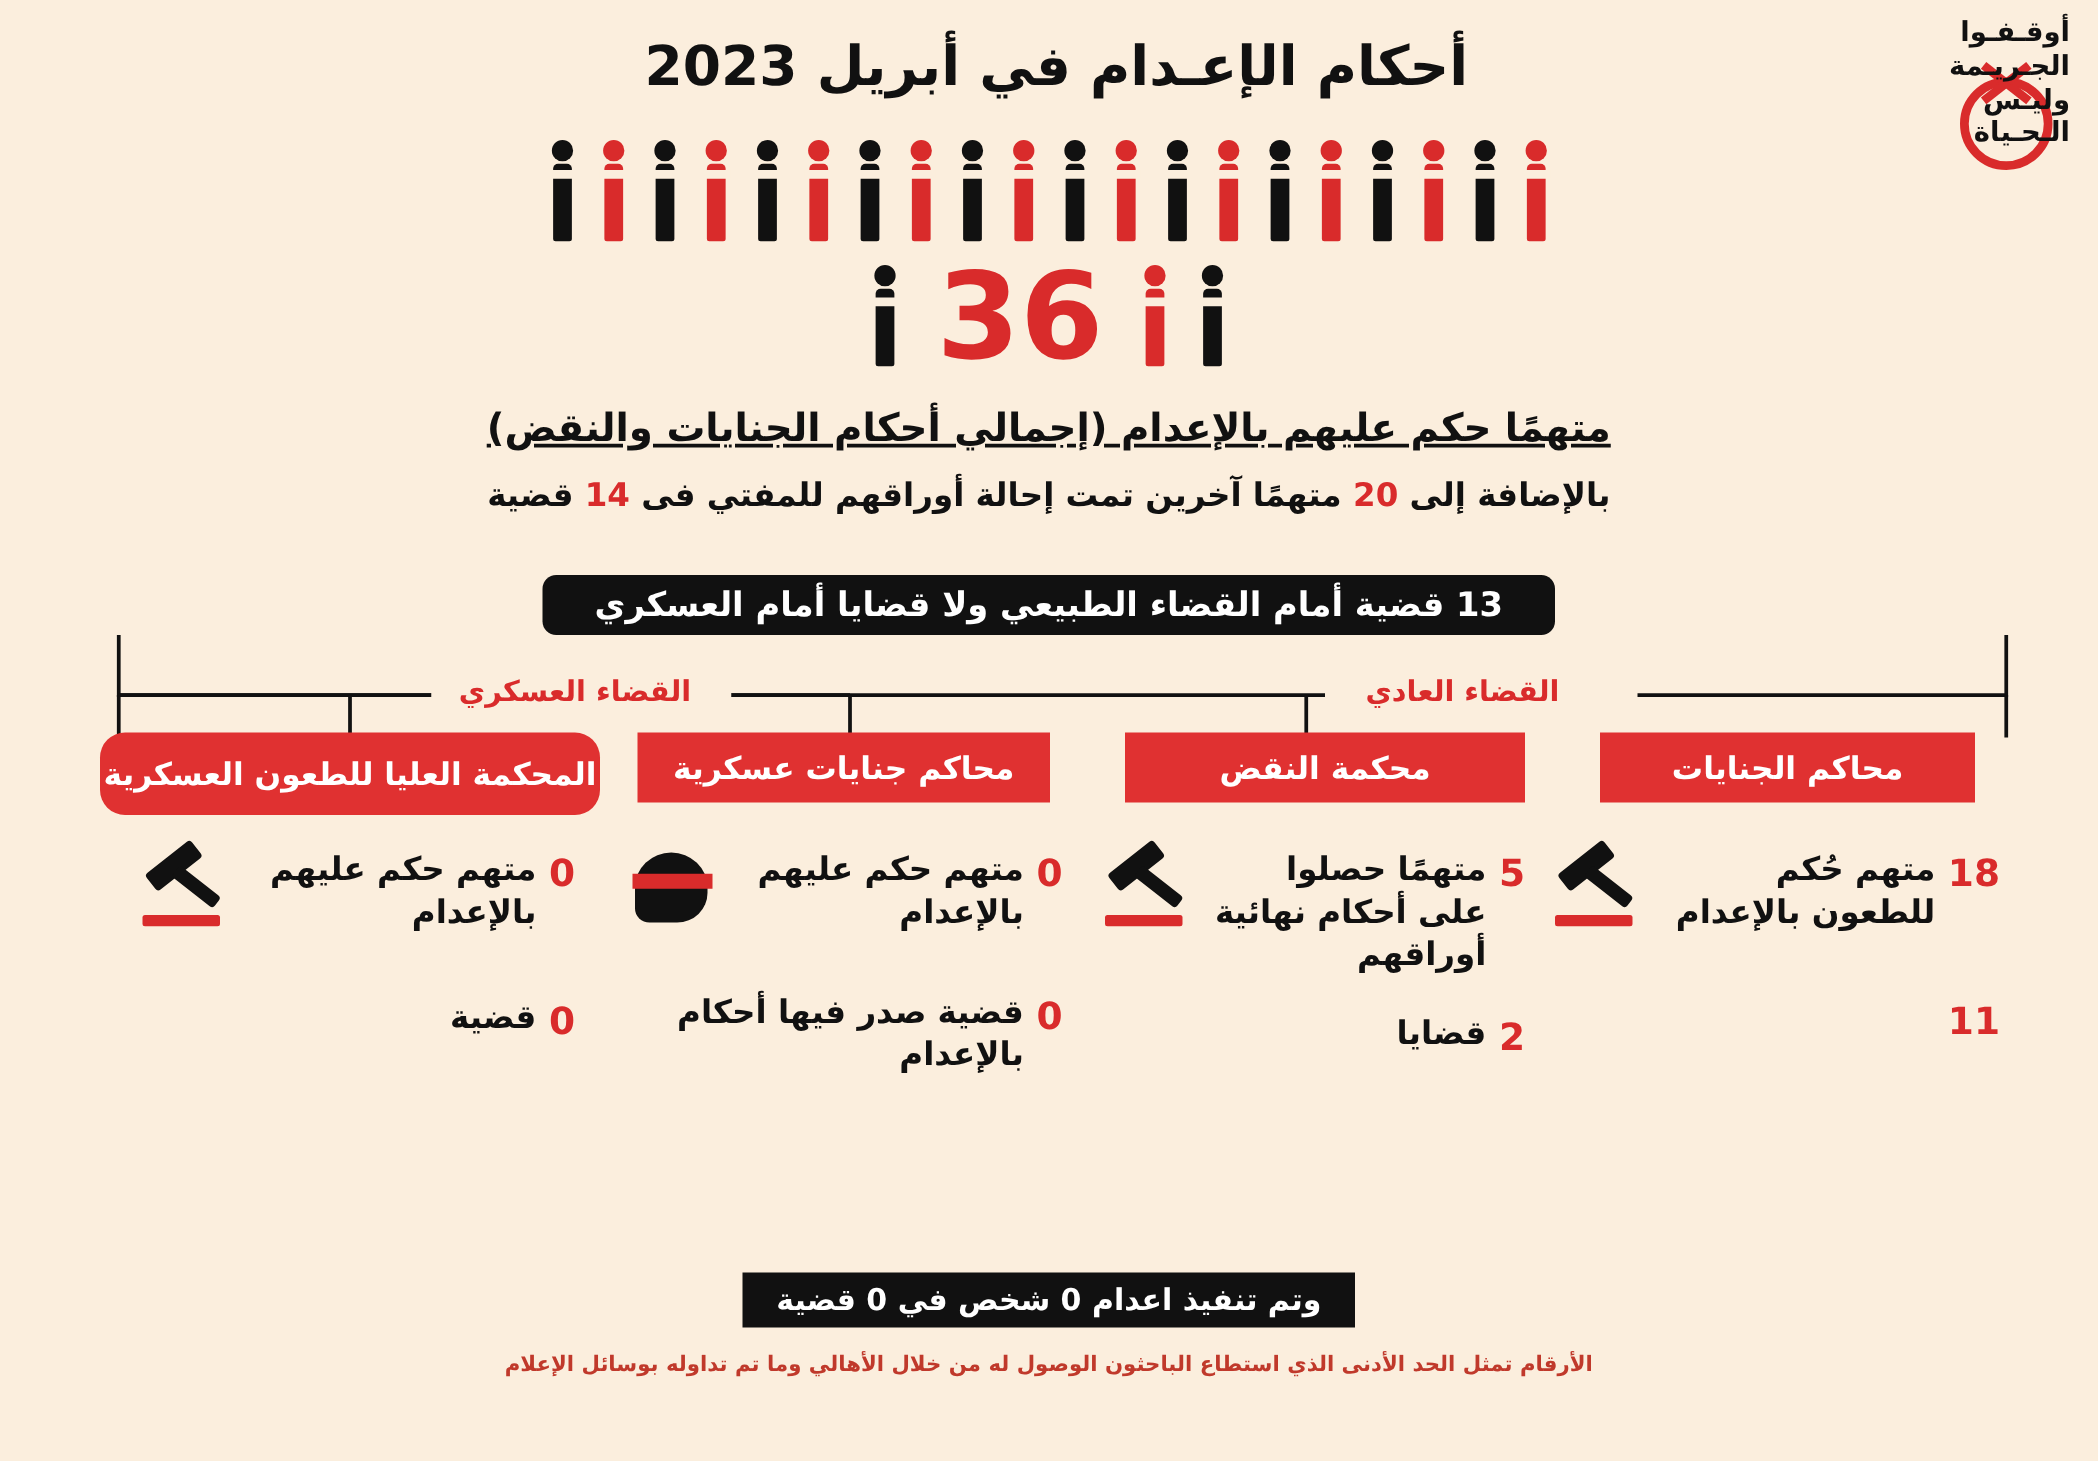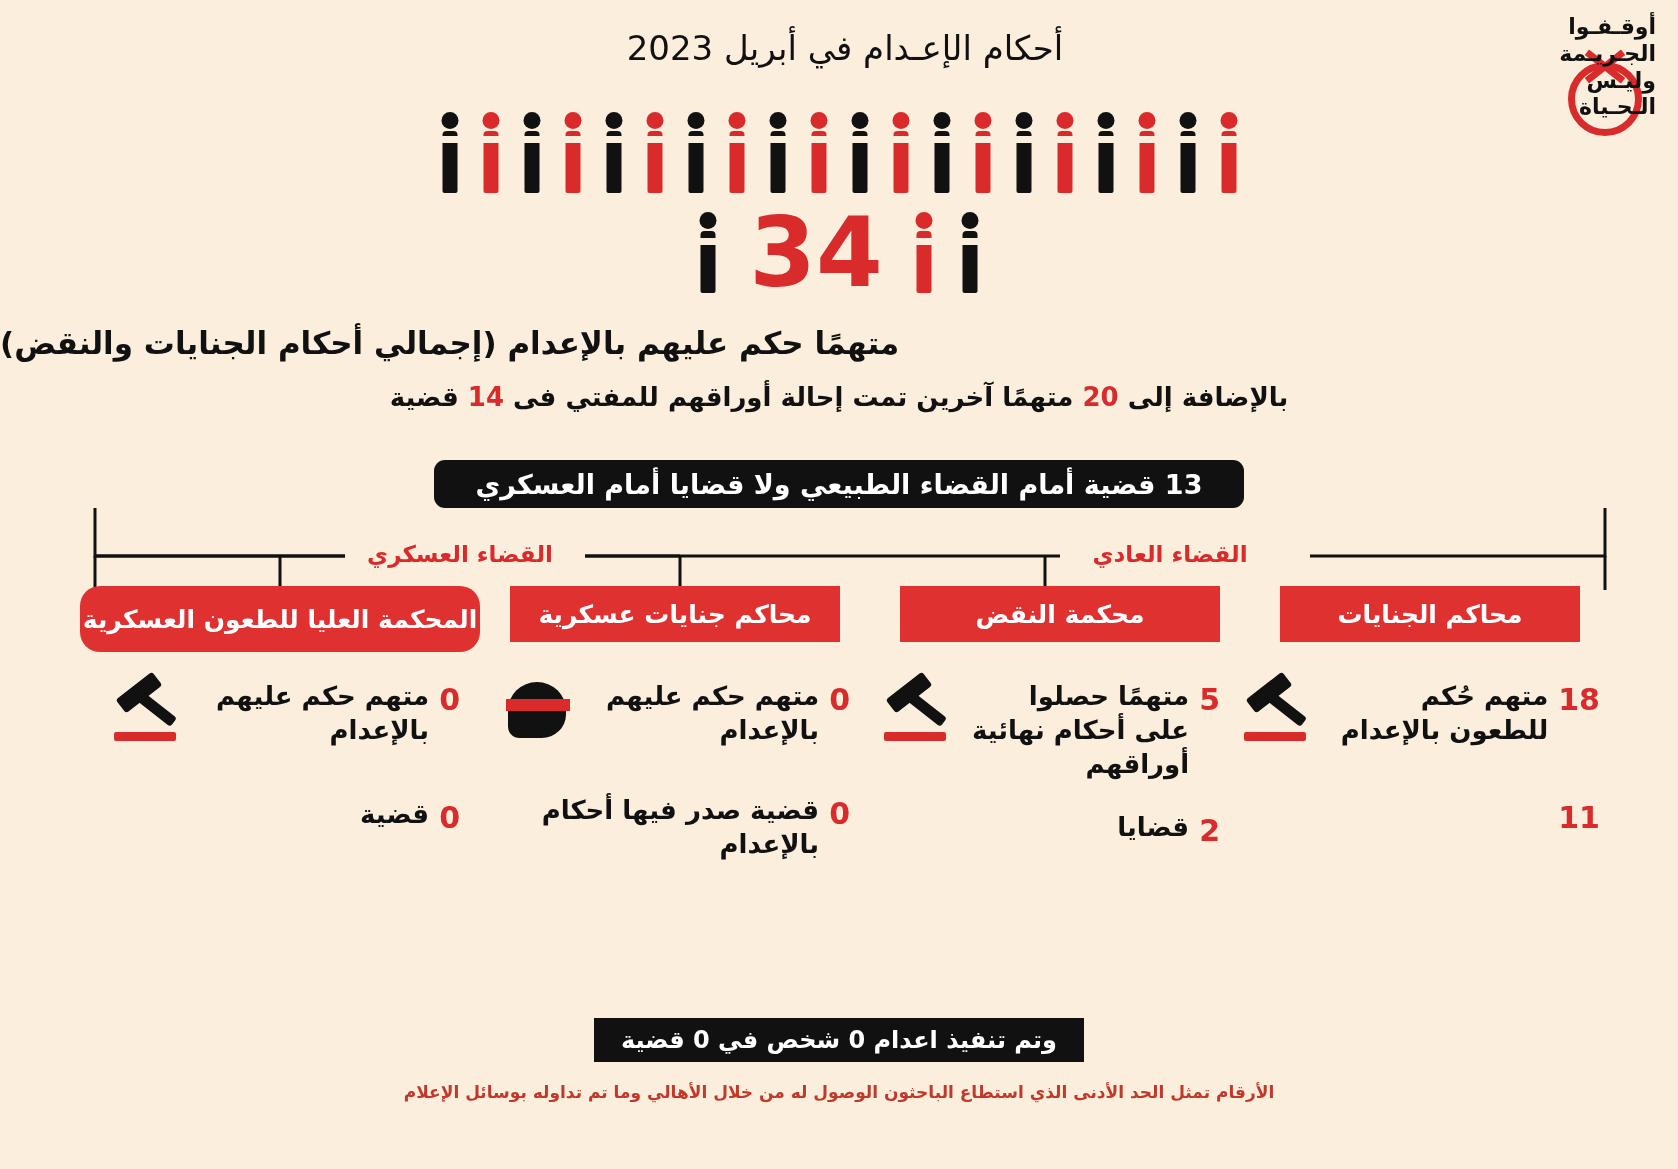--- a/index.html
+++ b/index.html
@@ -34,21 +34,21 @@
   .logo-x:before, .logo-x:after {
     content: ""; position: absolute; top: 50%; left: 0;
     width: 100%; height: 7px; background: #d92b2b;
   }
   .logo-x:before { transform: rotate(38deg); }
   .logo-x:after { transform: rotate(-38deg); }
 
   .title {
     position: absolute; top: 28px; left: 12px; right: 0;
     text-align: center;
-    font-size: 34px; font-weight: normal; color: #111;
+    font-size: 44px; font-weight: bold; color: #111;
     letter-spacing: -0.5px;
   }
 
   .figures {
     position: absolute; top: 112px; left: 0; right: 0;
     display: flex; justify-content: center; align-items: flex-end;
     gap: 3px;
   }
   .fig { width: 38px; height: 82px; position: relative; }
   .fig .head {
@@ -68,21 +68,21 @@
     position: absolute; top: 205px; left: 0; right: 0;
     display: flex; justify-content: center; align-items: center; gap: 8px;
   }
   .big-num {
     font-size: 96px; font-weight: bold; color: #d92b2b;
     line-height: 1; margin: 0 14px;
   }
 
   .stat-line {
     position: absolute; top: 325px; left: 0; right: 0;
-    text-align: left; font-size: 31px; font-weight: bold; color: #111;
+    text-align: center; font-size: 31px; font-weight: bold; color: #111; text-decoration: underline;
   }
   .stat-sub {
     position: absolute; top: 382px; left: 0; right: 0;
     text-align: center; font-size: 26px; font-weight: bold; color: #111;
   }
   .stat-sub .hl { color: #d92b2b; }
 
   .banner-black {
     position: absolute;
     background: #111; color: #fff;
@@ -288,21 +288,21 @@
   <div class="fig">
     <div class="head" style="background:#111"></div>
     <div class="body" style="background:#111"></div>
     <div class="band" style="top:26px"></div>
   </div>
   <div class="fig">
     <div class="head" style="background:#d92b2b"></div>
     <div class="body" style="background:#d92b2b"></div>
     <div class="band" style="top:26px"></div>
   </div>
-  <div class="big-num">34</div>
+  <div class="big-num">36</div>
   <div class="fig">
     <div class="head" style="background:#111"></div>
     <div class="body" style="background:#111"></div>
     <div class="band" style="top:26px"></div>
   </div>
 </div>
 
 <div class="stat-line">متهمًا حكم عليهم بالإعدام (إجمالي أحكام الجنايات والنقض)</div>
 <div class="stat-sub">
   <span>بالإضافة إلى</span>

